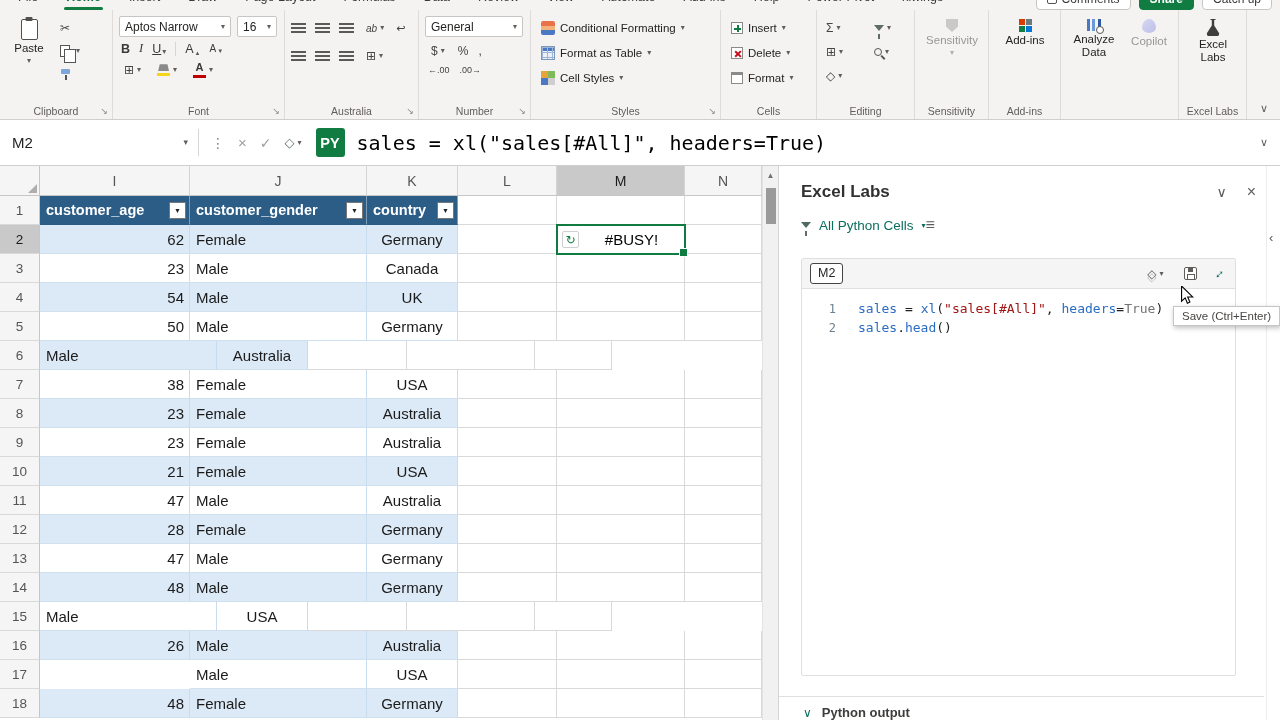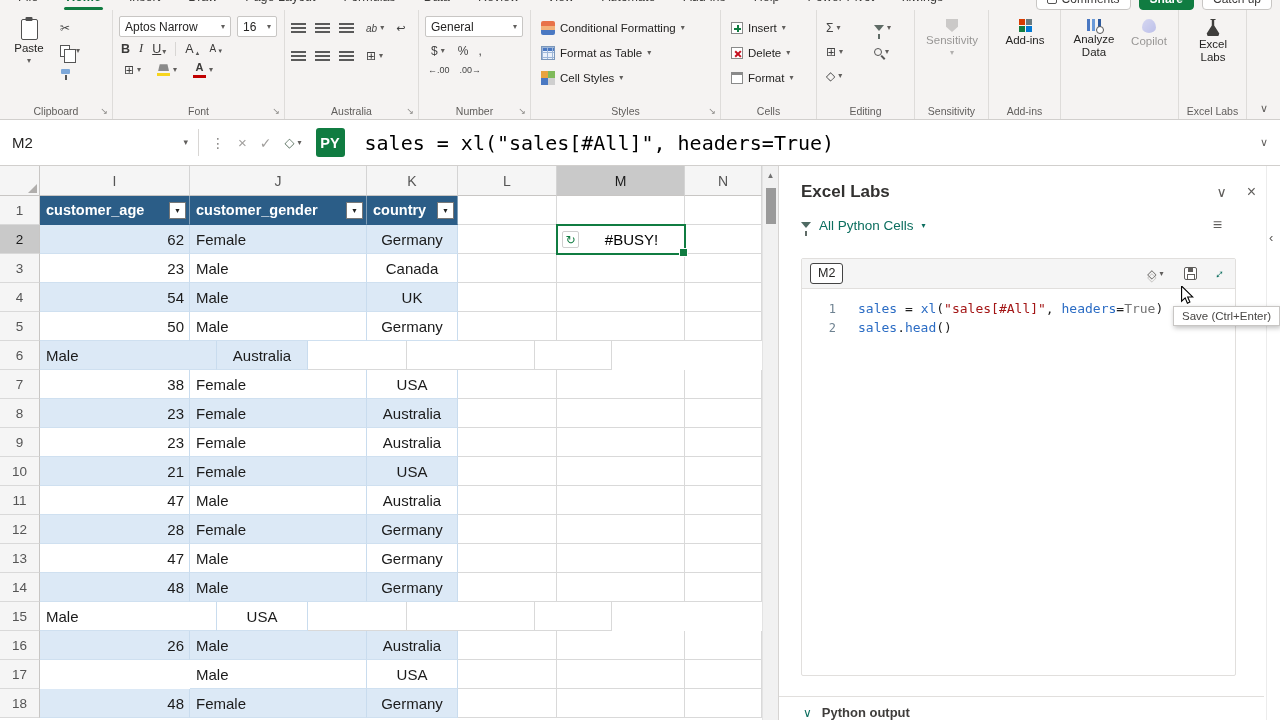--- a/index.html
+++ b/index.html
@@ -75,21 +75,21 @@
 
 
 .fbar{position:absolute;top:120px;left:0;width:100%;height:46px;background:#fff;border-bottom:1px solid #d1cfcd;display:flex;align-items:center}
 .namebox{width:198px;height:100%;display:flex;align-items:center;padding-left:12px;font-size:15px;color:#252423;position:relative}
 .namebox .dd{position:absolute;right:10px;font-size:9px;color:#605e5c}
 .vsep{width:1px;height:60%;background:#d8d6d4}
 .fbtns{display:flex;align-items:center;gap:13px;padding:0 12px;color:#a19f9d}
 .kebab{font-size:14px;color:#8a8886}
 .fx-x{font-size:15px}.fx-ok{font-size:14px}
 .sheetpick{display:flex;align-items:center;gap:3px;color:#58705f;font-size:13px}
-.pybadge{width:29px;height:29px;background:#107C41;color:#fff;border-radius:3px;display:flex;align-items:center;justify-content:center;font-weight:700;font-size:14.5px;margin:0 14px 0 2px}
+.pybadge{width:29px;height:29px;background:#107C41;color:#fff;border-radius:3px;display:flex;align-items:center;justify-content:center;font-weight:700;font-size:14.5px;margin:0 6px 0 2px}
 .ftext{flex:1;font-family:"DejaVu Sans Mono","Liberation Mono",monospace;font-size:20px;color:#000;padding-left:6px;white-space:nowrap;overflow:hidden}
 .fexpand{padding:0 12px;font-size:11px;color:#605e5c}
 
 
 .grid{position:absolute;top:166px;left:0;width:762px;height:554px;background:#fff;overflow:hidden}
 .colhdrs{display:flex;height:30px}
 .corner{width:40px;height:30px;background:#f5f5f5;border-right:1px solid #c8c6c4;border-bottom:1px solid #c8c6c4;position:relative}
 .corner::after{content:"";position:absolute;right:2px;bottom:2px;border-left:9px solid transparent;border-bottom:9px solid #b0aeac}
 .chd{display:flex;align-items:center;justify-content:center;font-size:14px;color:#555;background:#f5f5f5;border-right:1px solid #d4d4d4;border-bottom:1px solid #c8c6c4}
 .chd.sel{background:#c9c9c9;color:#1b1b1b}
@@ -113,21 +113,21 @@
 .vscroll{position:absolute;left:762px;top:166px;width:16px;height:554px;background:#f1f1f1;border-left:1px solid #e3e3e3}
 .vscroll .arr{display:block;text-align:center;font-size:8px;color:#707070;padding-top:5px}
 .vthumb{position:absolute;left:2.5px;top:22px;width:10px;height:36px;background:#9a9a9a}
 
 
 .panel{position:absolute;left:778px;top:166px;width:502px;height:554px;background:#fff;border-left:1px solid #d6d4d2}
 .phead{display:flex;align-items:center;justify-content:space-between;padding:16px 24px 0 22px}
 .ptitle{font-size:17px;font-weight:600;color:#323130}
 .picons{display:flex;gap:20px;align-items:center}
 .pico{color:#5f5d5b;font-size:14px}
-.pfilter{display:flex;align-items:center;justify-content:space-between;padding:14px 58px 0 22px}
+.pfilter{display:flex;align-items:center;padding:14px 58px 0 22px}
 .filterleft{display:flex;align-items:center;gap:8px;color:#0c6e5f}
 .flabel{font-size:13.5px;color:#0c6e5f}
 .fdd{font-size:8px;color:#0c6e5f}
 .card{margin:24px 44px 0 22px;border:1px solid #e1dfdd;border-radius:2px;height:418px;background:#fff;display:flex;flex-direction:column}
 .chead{height:30px;background:#f5f5f5;border-bottom:1px solid #e1dfdd;display:flex;align-items:center;justify-content:space-between;padding:0 12px 0 8px}
 .chip{border:1.6px solid #444;border-radius:3px;background:#fff;font-size:12.5px;color:#252423;padding:1px 7px;line-height:1.3}
 .cicons{display:flex;align-items:center;gap:20px}
 .ic-layers-wrap{display:flex;align-items:center;gap:3px}
 .ic-layers{font-size:12px;color:#5f5d5b;text-shadow:0 2.5px 0 #c3c1bf}
 .ic-save{width:13px;height:13px;border:1.4px solid #5f5d5b;border-radius:2px;position:relative;background:#fff}

